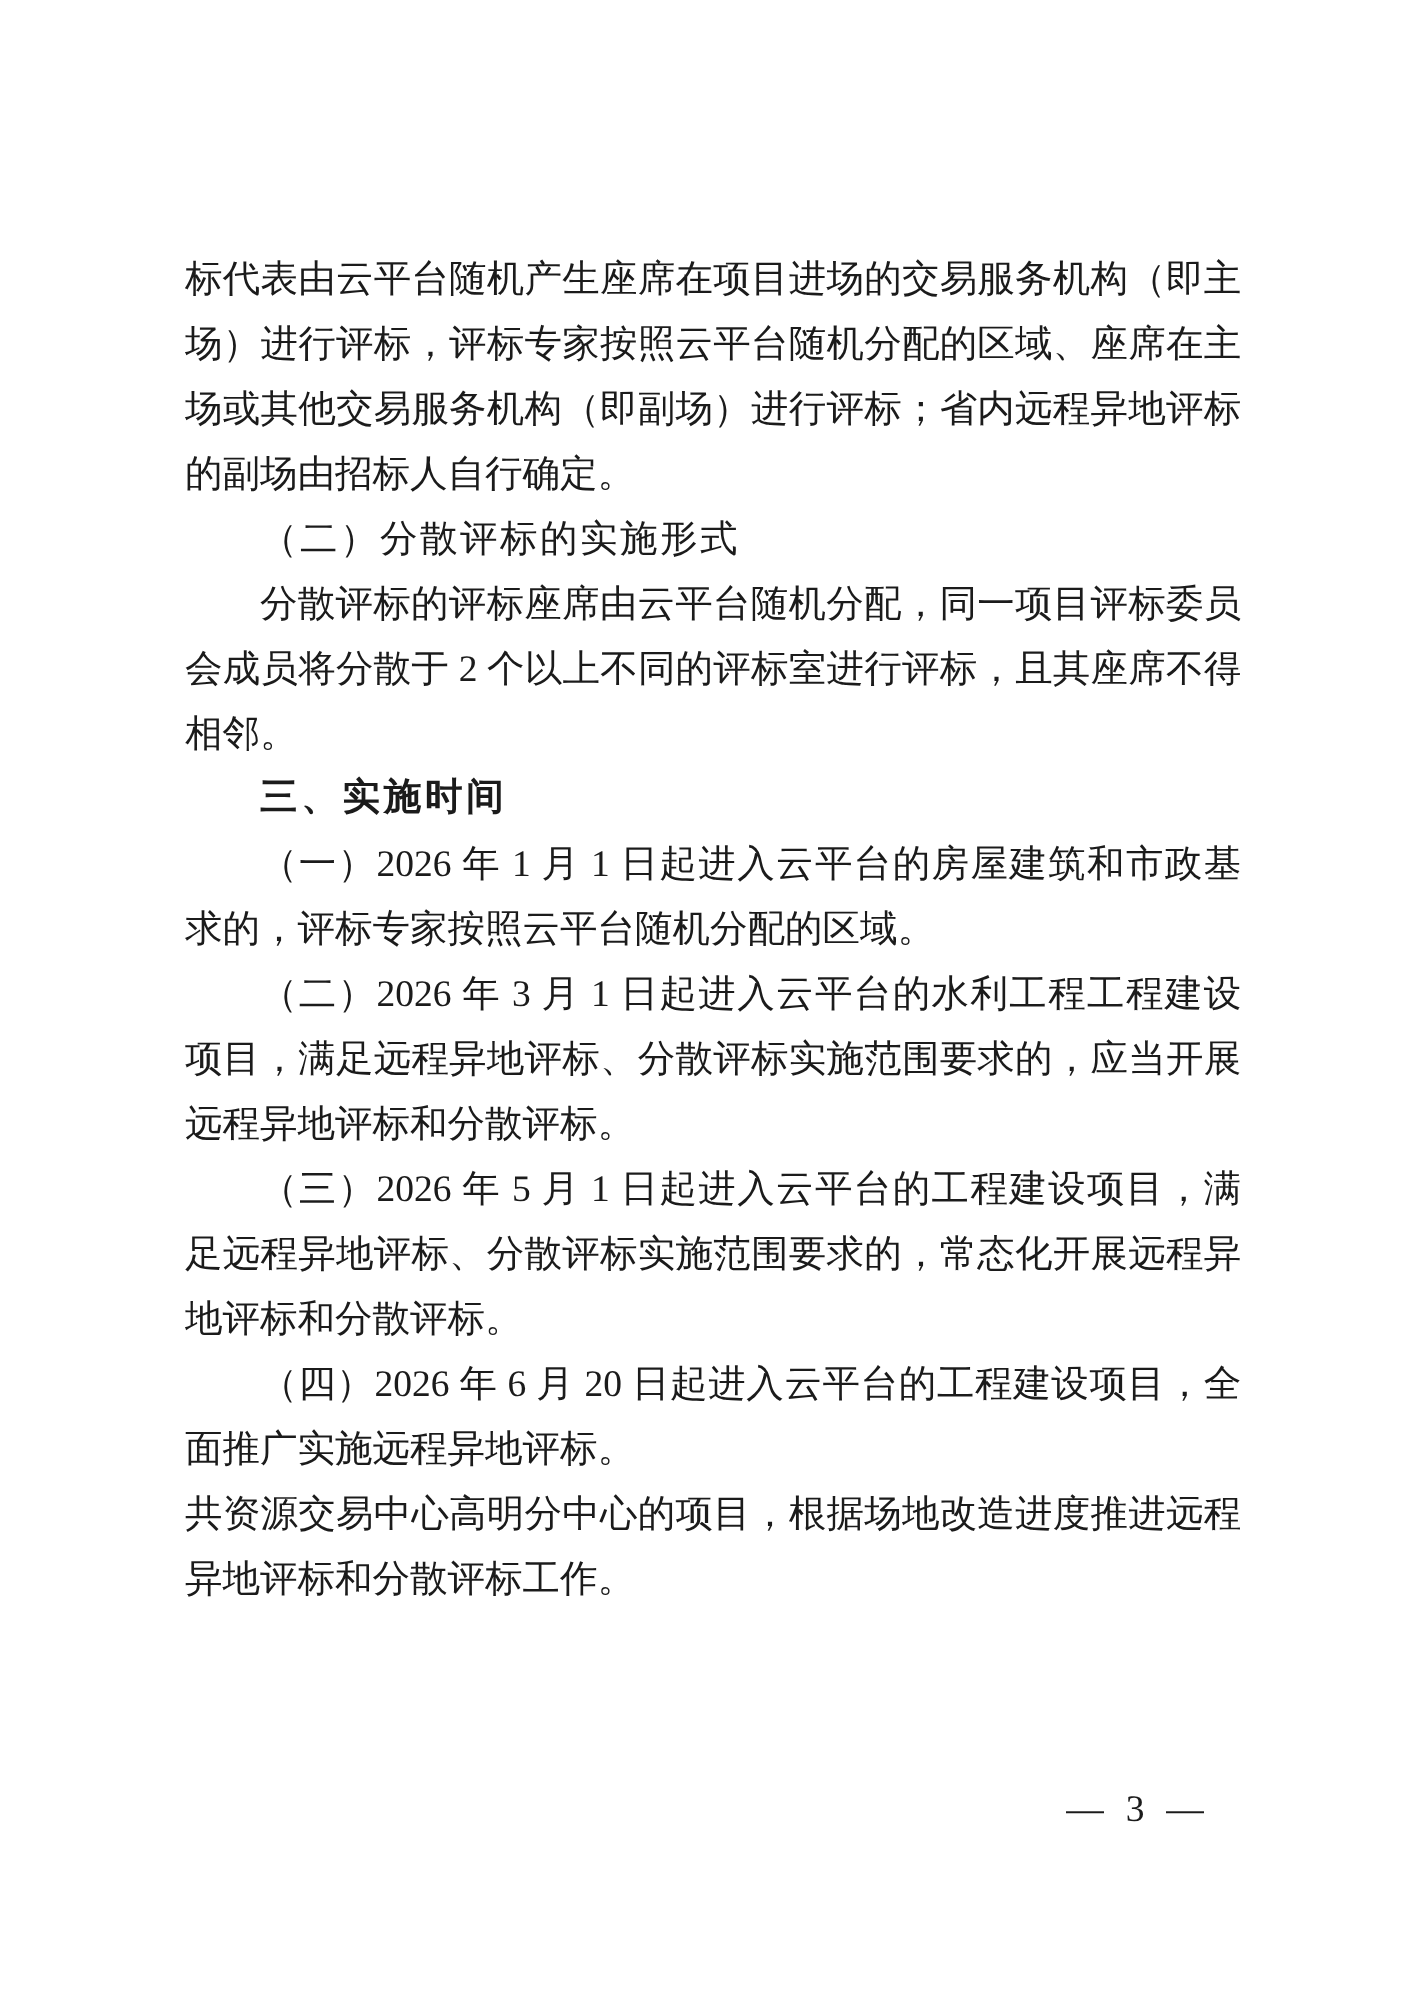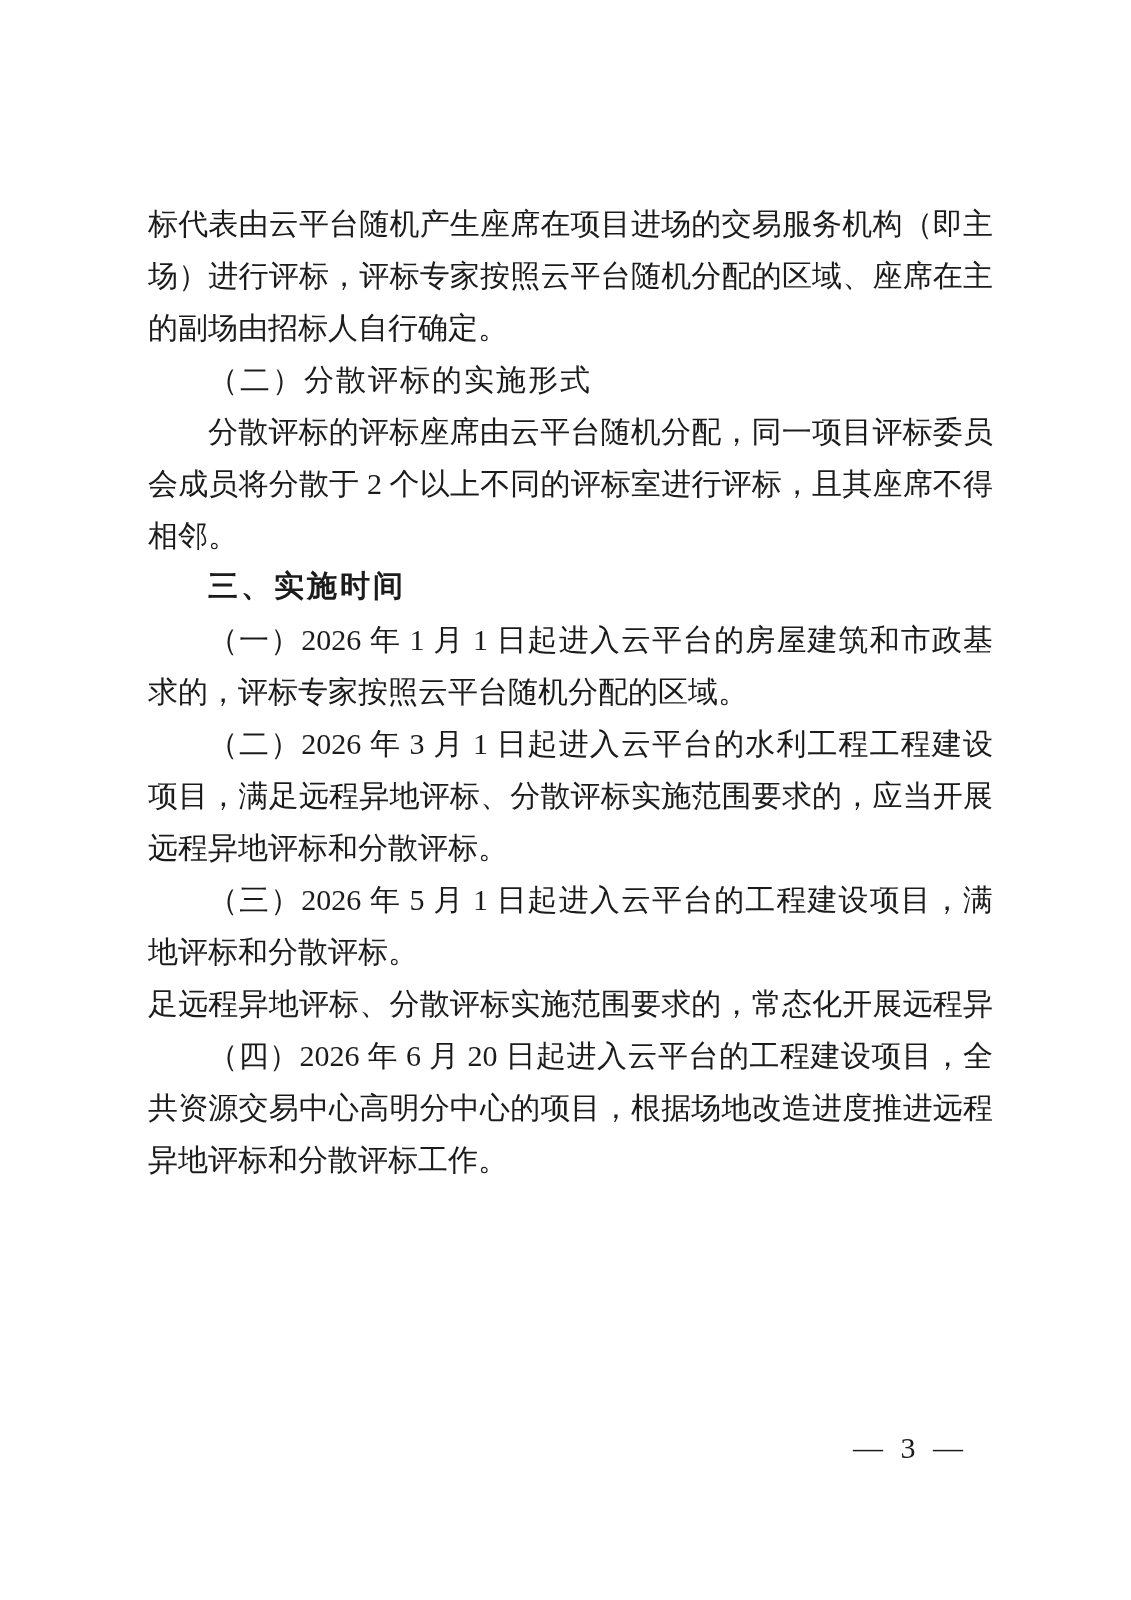--- a/index.html
+++ b/index.html
@@ -66,20 +66,21 @@
 </head>
 <body>
 
 <div class="page">
 
   <div class="content">
 
     <div class="paragraph body">
       <div class="line">标代表由云平台随机产生座席在项目进场的交易服务机构（即主</div>
       <div class="line">场）进行评标，评标专家按照云平台随机分配的区域、座席在主</div>
+      <div class="line">场或其他交易服务机构（即副场）进行评标；省内远程异地评标</div>
       <div class="line last">的副场由招标人自行确定。</div>
     </div>
 
     <div class="paragraph heading-kai">
       <div class="line last first-indent">（二）分散评标的实施形式</div>
     </div>
 
     <div class="paragraph body">
       <div class="line first-indent">分散评标的评标座席由云平台随机分配，同一项目评标委员</div>
       <div class="line">会成员将分散于 2 个以上不同的评标室进行评标，且其座席不得</div>
@@ -96,26 +97,27 @@
     </div>
 
     <div class="paragraph body">
       <div class="line first-indent">（二）2026 年 3 月 1 日起进入云平台的水利工程工程建设</div>
       <div class="line">项目，满足远程异地评标、分散评标实施范围要求的，应当开展</div>
       <div class="line last">远程异地评标和分散评标。</div>
     </div>
 
     <div class="paragraph body">
       <div class="line first-indent">（三）2026 年 5 月 1 日起进入云平台的工程建设项目，满</div>
+      <div class="line">足远程异地评标、分散评标实施范围要求的，常态化开展远程异</div>
       <div class="line last">地评标和分散评标。</div>
-      <div class="line">足远程异地评标、分散评标实施范围要求的，常态化开展远程异</div>
     </div>
 
     <div class="paragraph body">
       <div class="line first-indent">（四）2026 年 6 月 20 日起进入云平台的工程建设项目，全</div>
+      <div class="line last">面推广实施远程异地评标。</div>
     </div>
 
     <div class="paragraph body">
       <div class="line">共资源交易中心高明分中心的项目，根据场地改造进度推进远程</div>
       <div class="line last">异地评标和分散评标工作。</div>
     </div>
 
   </div>
 
   <div class="page-number">— 3 —</div>

